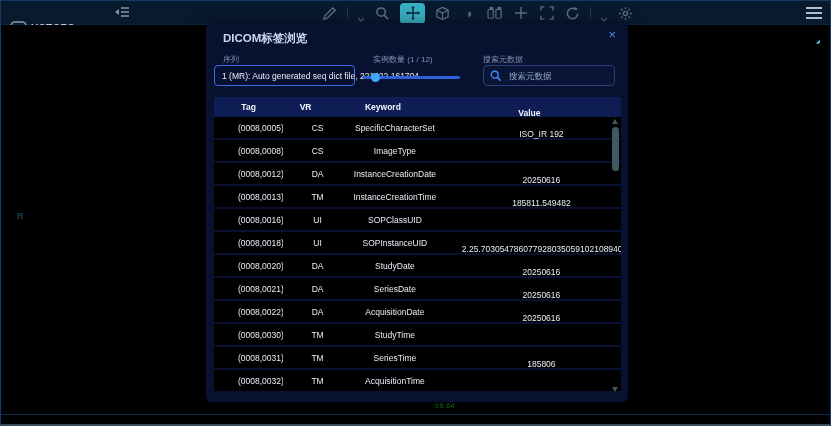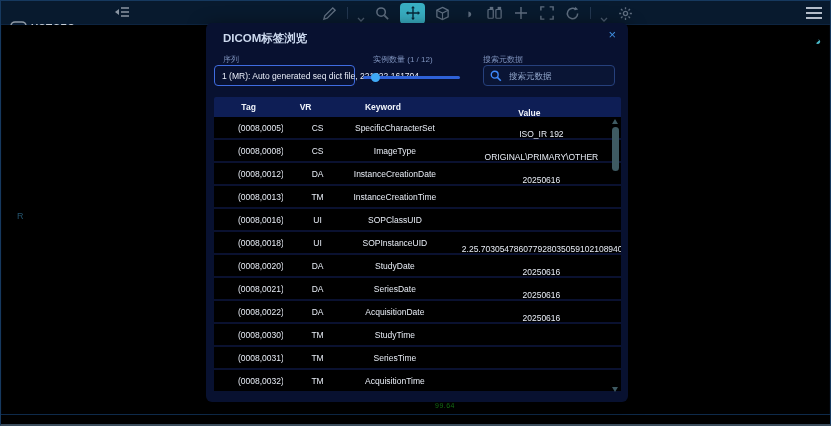--- a/index.html
+++ b/index.html
@@ -211,34 +211,34 @@
     <span class="c-tag">(0008,0005)</span>
     <span class="c-vr">CS</span>
     <span class="c-kw">SpecificCharacterSet</span>
     <span class="c-val">ISO_IR 192</span>
   </div>
 
   <div class="trow">
     <span class="c-tag">(0008,0008)</span>
     <span class="c-vr">CS</span>
     <span class="c-kw">ImageType</span>
-    <span class="c-val">ORIGINAL\PRIMARY\OTHER</span>
   </div>
 
   <div class="trow">
     <span class="c-tag">(0008,0012)</span>
     <span class="c-vr">DA</span>
     <span class="c-kw">InstanceCreationDate</span>
     <span class="c-val">20250616</span>
   </div>
 
   <div class="trow">
     <span class="c-tag">(0008,0013)</span>
     <span class="c-vr">TM</span>
     <span class="c-kw">InstanceCreationTime</span>
+    <span class="c-val">185811.549482</span>
   </div>
 
   <div class="trow">
     <span class="c-tag">(0008,0016)</span>
     <span class="c-vr">UI</span>
     <span class="c-kw">SOPClassUID</span>
   </div>
 
   <div class="trow">
     <span class="c-tag">(0008,0018)</span>
@@ -271,20 +271,21 @@
   <div class="trow">
     <span class="c-tag">(0008,0030)</span>
     <span class="c-vr">TM</span>
     <span class="c-kw">StudyTime</span>
   </div>
 
   <div class="trow">
     <span class="c-tag">(0008,0031)</span>
     <span class="c-vr">TM</span>
     <span class="c-kw">SeriesTime</span>
+    <span class="c-val">185806</span>
   </div>
 
   <div class="trow">
     <span class="c-tag">(0008,0032)</span>
     <span class="c-vr">TM</span>
     <span class="c-kw">AcquisitionTime</span>
   </div>
 </div>
       <div class="tscroll">
         <span class="arr arr-up"></span>

